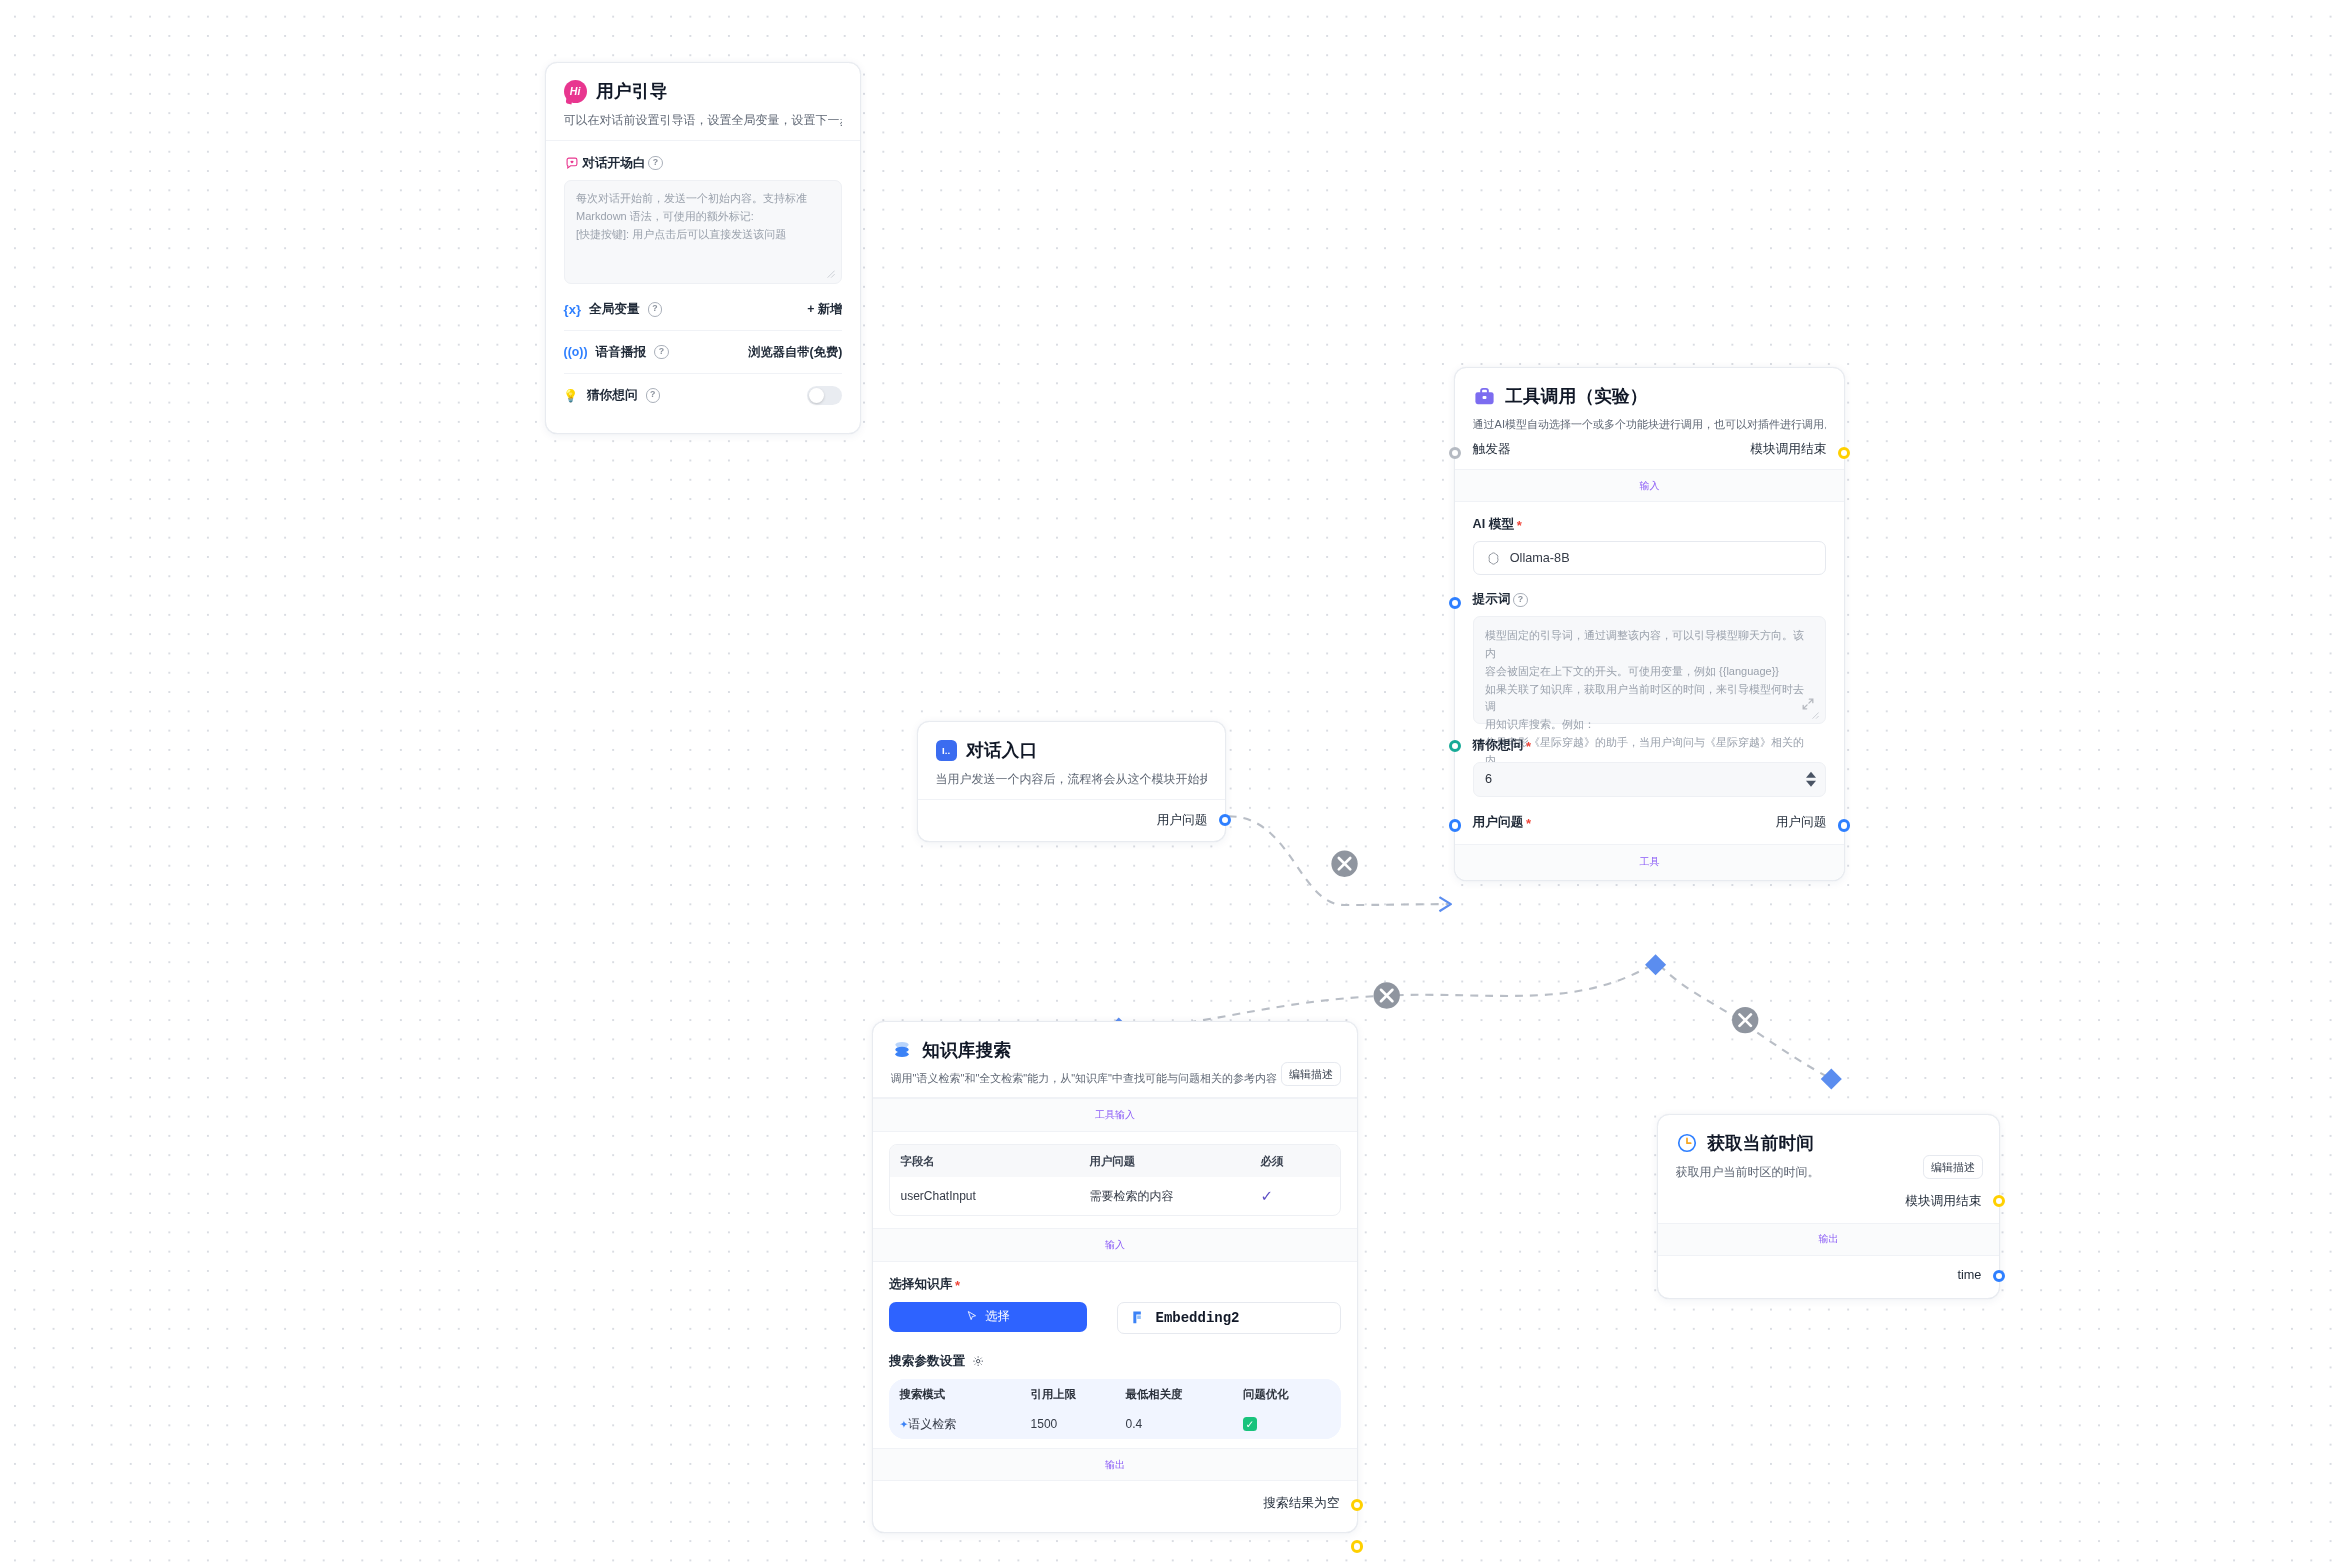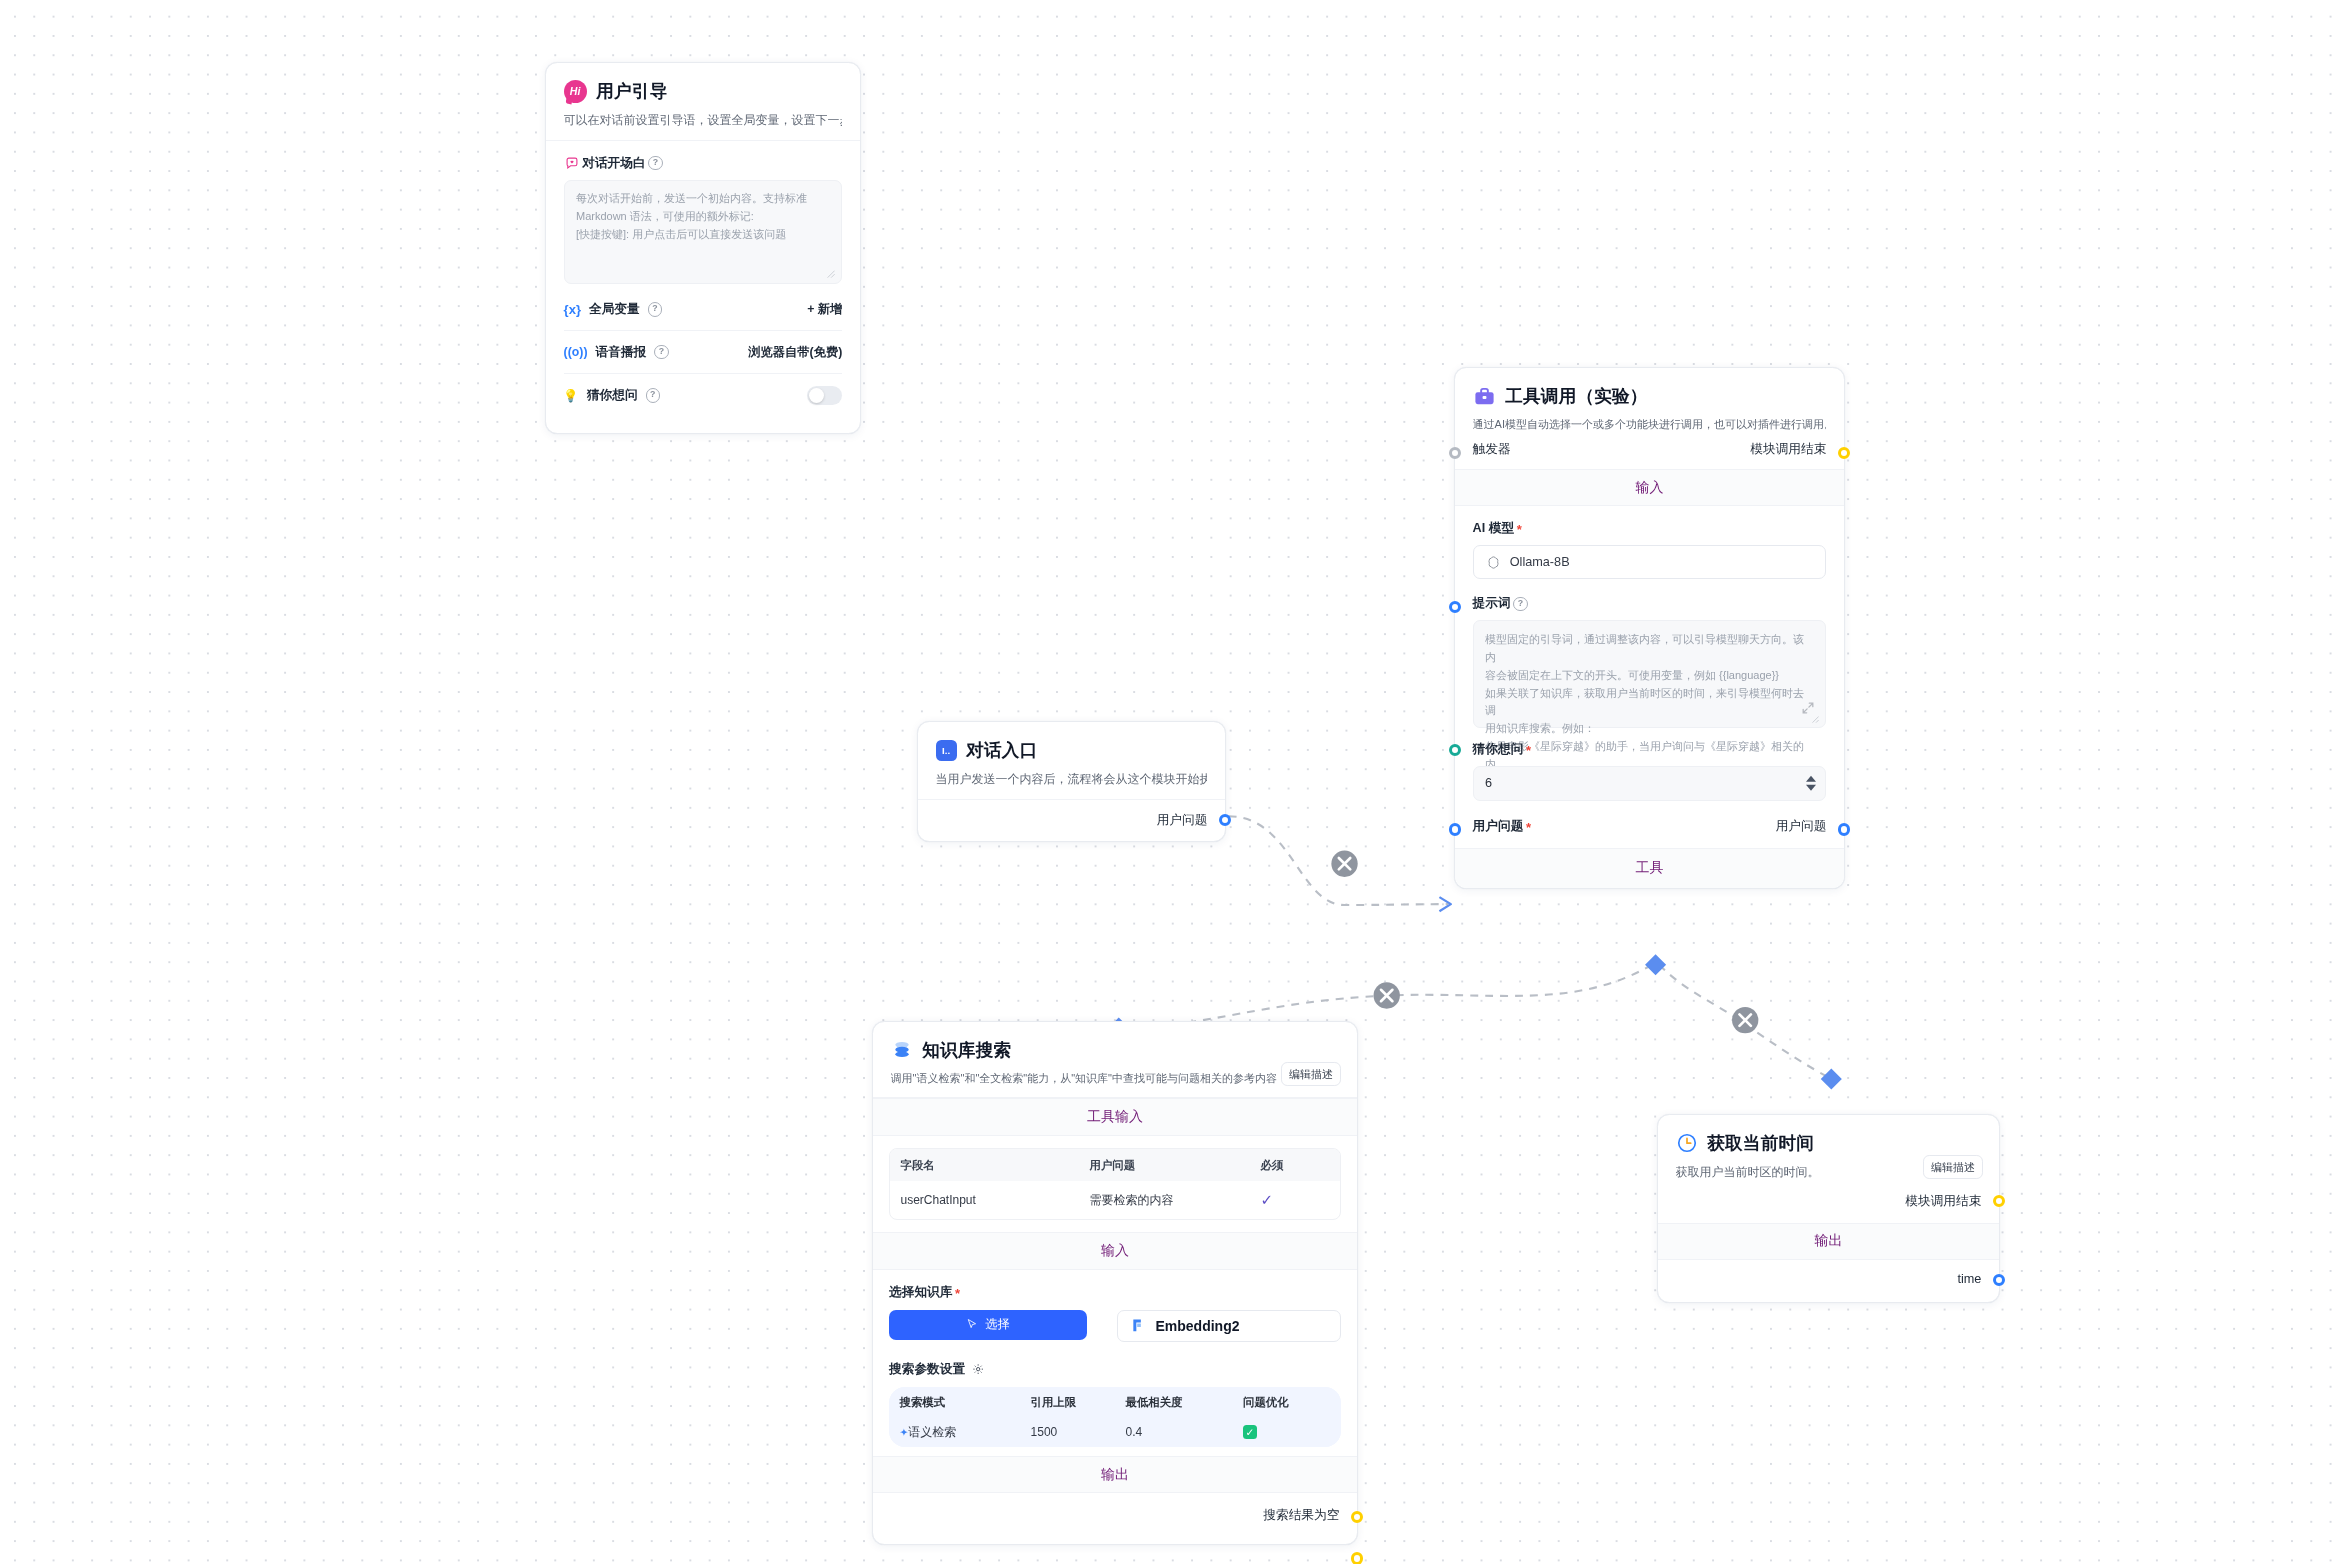--- a/index.html
+++ b/index.html
@@ -23,21 +23,21 @@
     box-shadow:0 1.8px 8.8px rgba(19,51,107,.06), 0 0 0.9px rgba(19,51,107,.10);
     box-sizing:border-box;
   }
   .node-head{padding:16px 17.6px 10.5px 17.6px;border-bottom:0.9px solid #f0f2f6;}
   .node-title-row{display:flex;align-items:center;gap:9.7px;}
   .node-title{font-size:17.6px;font-weight:600;letter-spacing:0.2px;color:#111827;white-space:nowrap;}
   .node-desc{margin-top:8px;font-size:12px;color:#5f6774;line-height:1.5;white-space:nowrap;overflow:hidden;}
 
   .sect-band{
     background:#fafbfc;border-top:0.9px solid #f0f2f6;border-bottom:0.9px solid #f0f2f6;
-    text-align:center;font-size:14px;font-weight:500;color:#701a75;padding:8.8px 0;
+    text-align:center;font-size:10px;font-weight:500;color:#8b5cf6;padding:8.8px 0;
   }
   .body-pad{padding:14px 17.6px 16px 17.6px;}
 
   .field-label{font-size:12.7px;font-weight:600;color:#1f2937;display:flex;align-items:center;gap:2.6px;}
   .req{color:#f04438;font-size:13px;line-height:1;position:relative;top:0.9px;}
 
   .select-box{
     margin-top:8px;border:0.9px solid #e6e9ef;border-radius:7px;background:#fff;
     height:32px;display:flex;align-items:center;gap:8.8px;padding:0 12.3px;
     font-size:12.7px;color:#343a46;
@@ -356,21 +356,21 @@
       </div>
     </div>
 
     <div class="sect-band">输入</div>
 
     <div class="body-pad" style="padding:14px 16px 8.8px 16px;">
       <div class="field-label">
         <span>选择知识库</span>
         <span class="req">*</span>
       </div>
-      <div style="display:flex;gap:30px;margin-top:8.8px;">
+      <div style="display:flex;gap:30px;margin-top:8.8px;font-family:Liberation Mono, monospace;">
         <div class="btn-primary" style="flex:1;">
           <svg width="12.3" height="12.3" viewBox="0 0 16 16" fill="#fff">
             <path d="M3 2l9.5 5.5-4.2 1-1.6 4z" stroke="#fff" stroke-width="1.1" fill="none"></path>
           </svg>
           <span>选择</span>
         </div>
         <div class="chip-kb" style="flex:1;">
           <svg width="16.7" height="16.7" viewBox="0 0 20 20">
             <path d="M4 3h9v3.5H7.6V17H4z" fill="#3b82f6"></path>
             <path d="M8.6 7.8H13V12H8.6z" fill="#93c0fb"></path>

